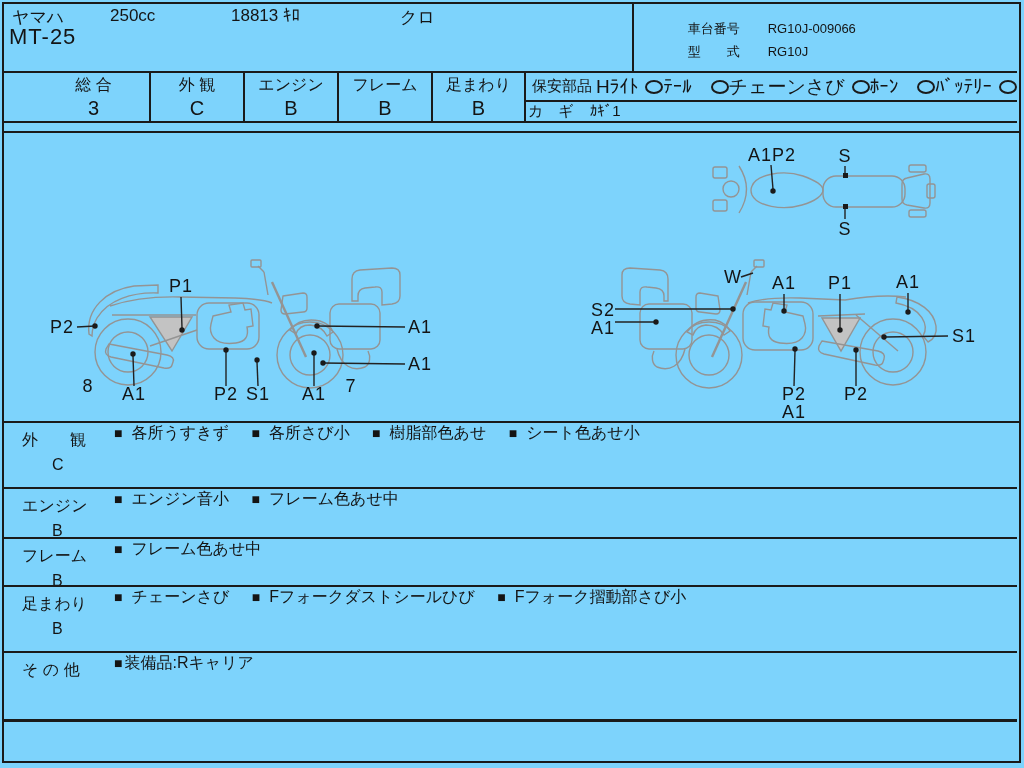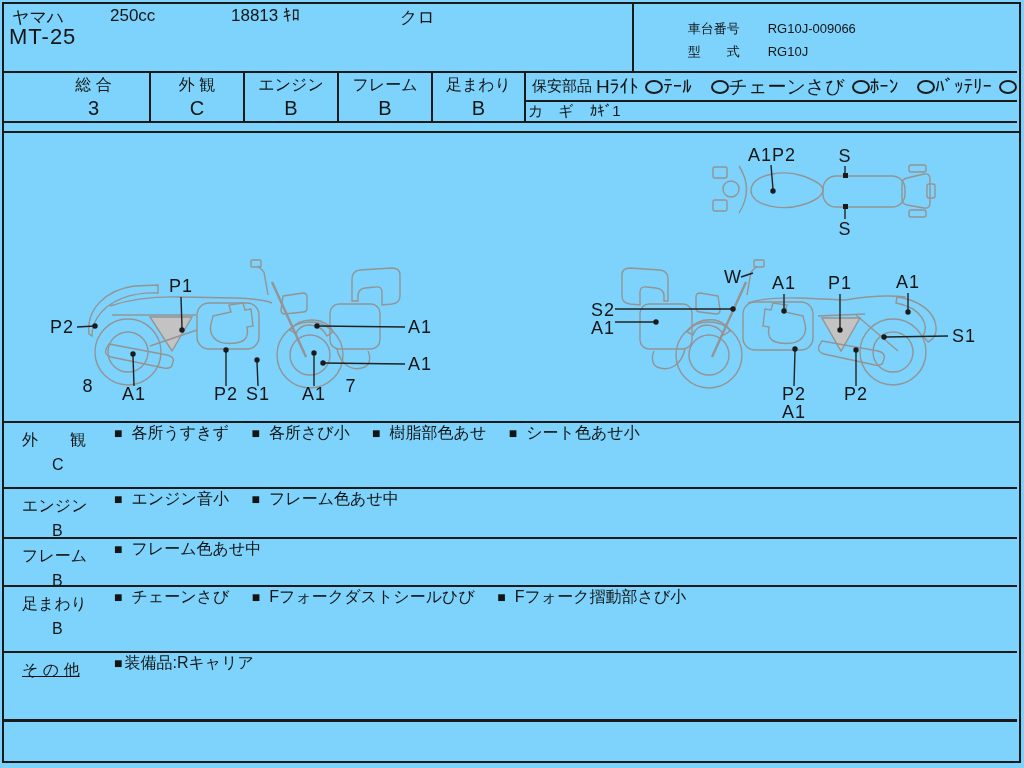--- a/index.html
+++ b/index.html
@@ -291,21 +291,21 @@
       <div class="cond-name">足まわり</div>
       <div class="cond-grade">B</div>
     </div>
     <div class="cond-notes">
       <span class="note"><span class="bullet">■</span><span>チェーンさび</span></span>
       <span class="note"><span class="bullet">■</span><span>Fフォークダストシールひび</span></span>
       <span class="note"><span class="bullet">■</span><span>Fフォーク摺動部さび小</span></span>
     </div>
   </div>
 
-  <div class="abs cond-row" style="top:651px;height:56px;text-decoration:underline;">
+  <div class="abs cond-row" style="top:651px;height:56px;">
     <div class="cond-label">
       <div class="cond-name">そ の 他</div>
     </div>
     <div class="cond-notes">
       <span class="note tight"><span class="bullet">■</span><span>装備品:Rキャリア</span></span>
     </div>
   </div>
 
   <div class="abs footer-row"></div>
 

